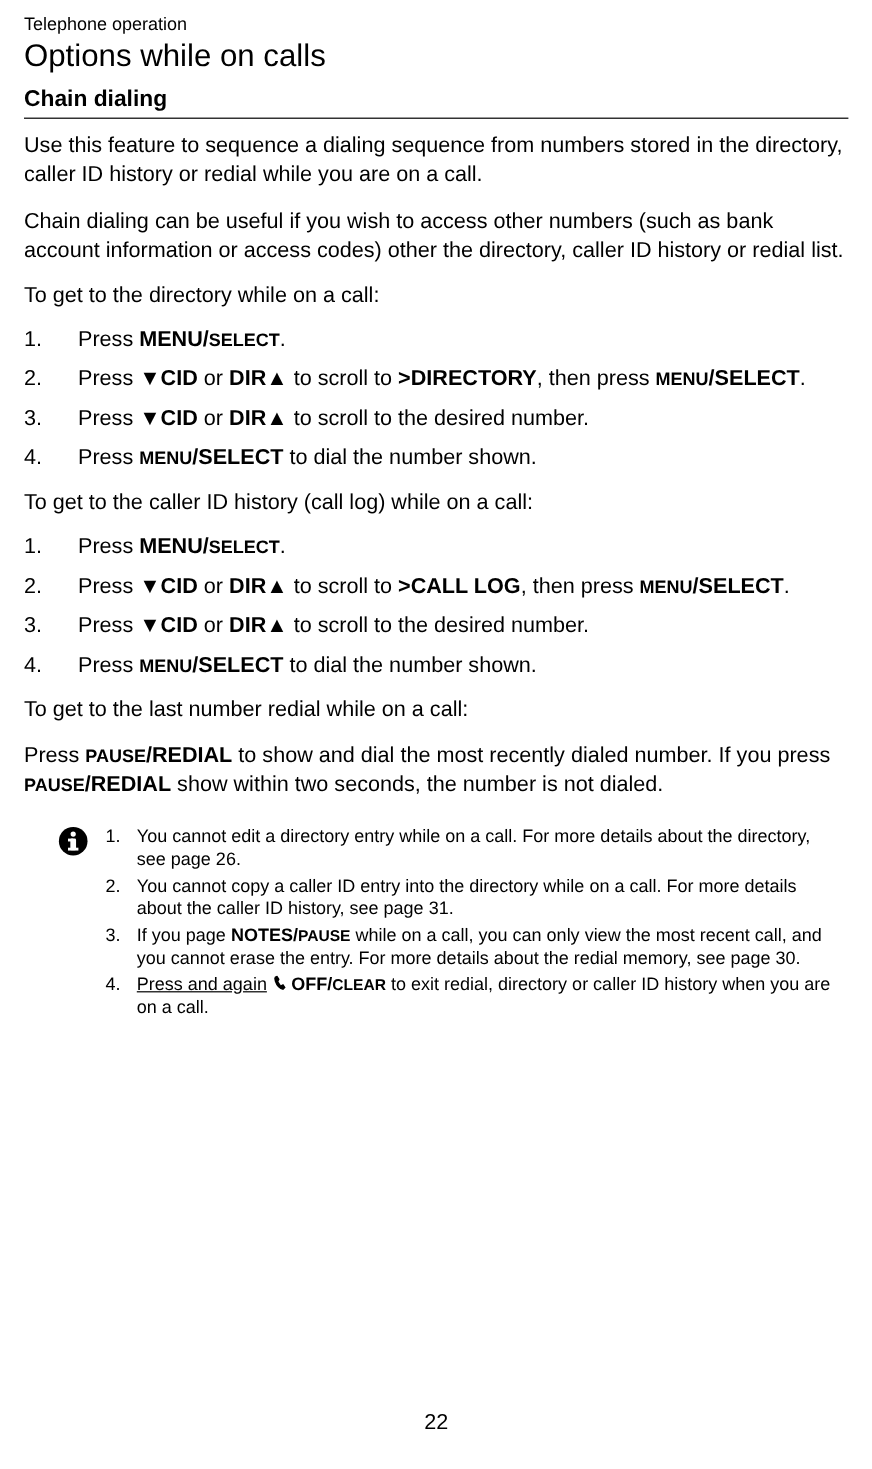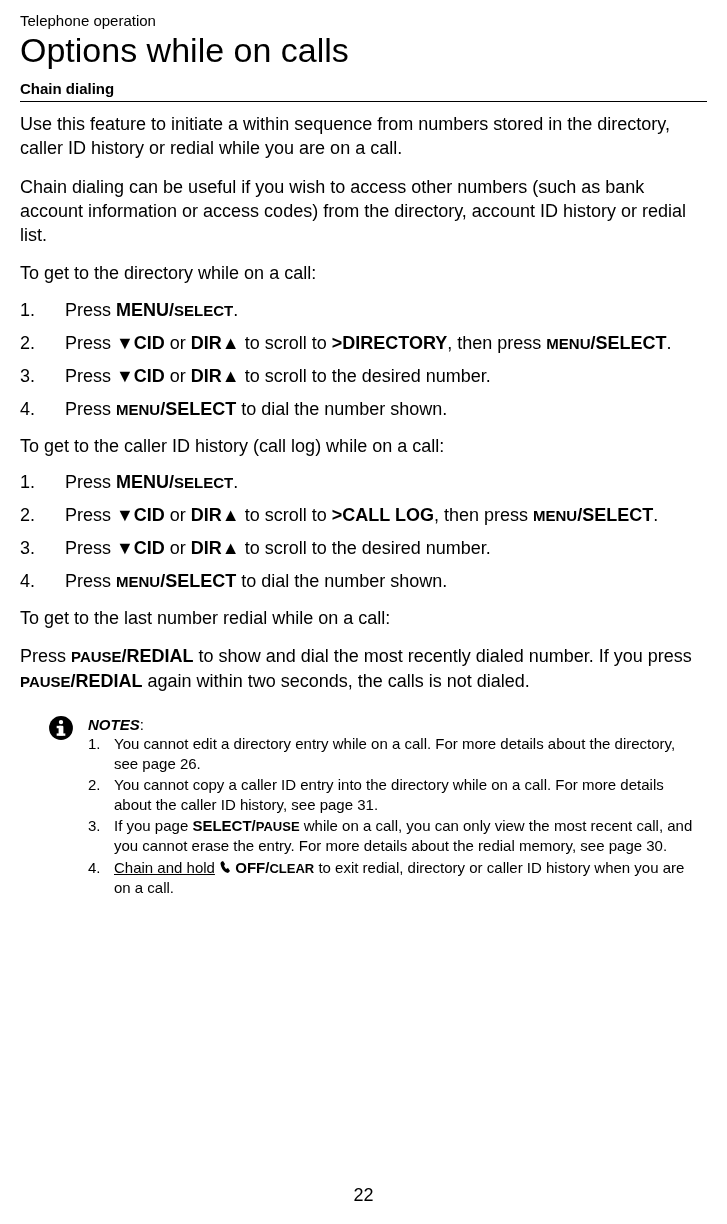--- a/index.html
+++ b/index.html
@@ -10,26 +10,26 @@
       font-family: "Segoe UI", Arial, sans-serif;
       color: #000;
       padding: 12px 20px 20px 20px;
       position: relative;
     }
     .section-label {
       font-size: 15px;
       margin-bottom: 2px;
     }
     .title {
-      font-size: 34px;
+      font-size: 26px;
       font-weight: 400;
       margin-bottom: 10px;
     }
     .subtitle {
-      font-size: 15px;
+      font-size: 19px;
       font-weight: 700;
       border-bottom: 1.5px solid #000;
       padding-bottom: 4px;
       margin-bottom: 10px;
       display: block;
     }
     .para {
       font-size: 18px;
       line-height: 1.35;
       margin-bottom: 14px;
@@ -81,40 +81,40 @@
     .notes-num {
       width: 26px;
       flex-shrink: 0;
     }
     .notes-text {
       flex: 1;
     }
     .underline { text-decoration: underline; }
     .page-num {
       position: absolute;
-      bottom: 18px;
+      bottom: 28px;
       left: 0;
       right: 0;
       text-align: center;
       font-size: 18px;
     }
     .phone-icon {
       display: inline-block;
       vertical-align: -2px;
     }
   </style>
 </head>
 <body>
 
 <div class="section-label">Telephone operation</div>
 <div class="title">Options while on calls</div>
 <div class="subtitle">Chain dialing</div>
 
-<div class="para">Use this feature to initiate a within sequence from numbers stored in the directory, caller ID history or redial while you are on a call.</div>
-<div class="para">Chain dialing can be useful if you wish to access other numbers (such as bank account information or access codes) from the directory, account ID history or redial list.</div>
+<div class="para">Use this feature to sequence a dialing sequence from numbers stored in the directory, caller ID history or redial while you are on a call.</div>
+<div class="para">Chain dialing can be useful if you wish to access other numbers (such as bank account information or access codes) other the directory, caller ID history or redial list.</div>
 
 <div class="para">To get to the directory while on a call:</div>
 
 <div class="ol">
   <div class="ol-item">
     <div class="ol-num">1.</div>
     <div class="ol-text">
       <span>Press </span><span class="bold"><span>MENU/</span><span style="font-size:15px">SELECT</span></span><span>.</span>
     </div>
   </div>
@@ -163,53 +163,52 @@
     <div class="ol-num">4.</div>
     <div class="ol-text">
       <span>Press </span><span class="bold"><span style="font-size:15px">MENU</span><span>/SELECT</span></span><span> to dial the number shown.</span>
     </div>
   </div>
 </div>
 
 <div class="para">To get to the last number redial while on a call:</div>
 
 <div class="para">
-  <span>Press </span><span class="bold"><span style="font-size:15px">PAUSE</span><span>/REDIAL</span></span><span> to show and dial the most recently dialed number. If you press </span><span class="bold"><span style="font-size:15px">PAUSE</span><span>/REDIAL</span></span><span> again within two seconds, the calls is not dialed.</span>
+  <span>Press </span><span class="bold"><span style="font-size:15px">PAUSE</span><span>/REDIAL</span></span><span> to show and dial the most recently dialed number. If you press </span><span class="bold"><span style="font-size:15px">PAUSE</span><span>/REDIAL</span></span><span> show within two seconds, the number is not dialed.</span>
 </div>
 
 <div class="notes-wrap">
   <div class="notes-icon-col">
     <svg class="info-icon" viewBox="0 0 24 24">
       <circle cx="12" cy="12" r="11" fill="#000"></circle>
       <circle cx="12" cy="6.5" r="2" fill="#fff"></circle>
       <rect x="9.8" y="10" width="4.4" height="9" rx="1" fill="#fff"></rect>
       <rect x="8" y="10" width="4" height="2.2" fill="#fff"></rect>
       <rect x="8" y="17" width="8" height="2.2" fill="#fff"></rect>
     </svg>
   </div>
   <div class="notes-body">
-    <div><span class="notes-heading">NOTES</span><span>:</span></div>
     <div class="notes-item">
       <div class="notes-num">1.</div>
       <div class="notes-text">You cannot edit a directory entry while on a call. For more details about the directory, see page 26.</div>
     </div>
     <div class="notes-item">
       <div class="notes-num">2.</div>
       <div class="notes-text">You cannot copy a caller ID entry into the directory while on a call. For more details about the caller ID history, see page 31.</div>
     </div>
     <div class="notes-item">
       <div class="notes-num">3.</div>
       <div class="notes-text">
-        <span>If you page </span><span class="bold"><span>SELECT/</span><span style="font-size:13px">PAUSE</span></span><span> while on a call, you can only view the most recent call, and you cannot erase the entry. For more details about the redial memory, see page 30.</span>
+        <span>If you page </span><span class="bold"><span>NOTES/</span><span style="font-size:13px">PAUSE</span></span><span> while on a call, you can only view the most recent call, and you cannot erase the entry. For more details about the redial memory, see page 30.</span>
       </div>
     </div>
     <div class="notes-item">
       <div class="notes-num">4.</div>
       <div class="notes-text">
-        <span class="underline">Chain and hold</span><span> </span><svg class="phone-icon" width="12" height="14" viewBox="0 0 12 14">
+        <span class="underline">Press and again</span><span> </span><svg class="phone-icon" width="12" height="14" viewBox="0 0 12 14">
             <path d="M2 1 L4 0 L6 3 L5 5 L7 8 L9 7 L11 10 L9 12 Q4 11 2 5 Q1 2 2 1 Z" fill="#000"></path>
           </svg> <span class="bold"><span>OFF/</span><span style="font-size:13px">CLEAR</span></span><span> to exit redial, directory or caller ID history when you are on a call.</span>
       </div>
     </div>
   </div>
 </div>
 
 <div class="page-num">22</div>
 
 </body></html>

